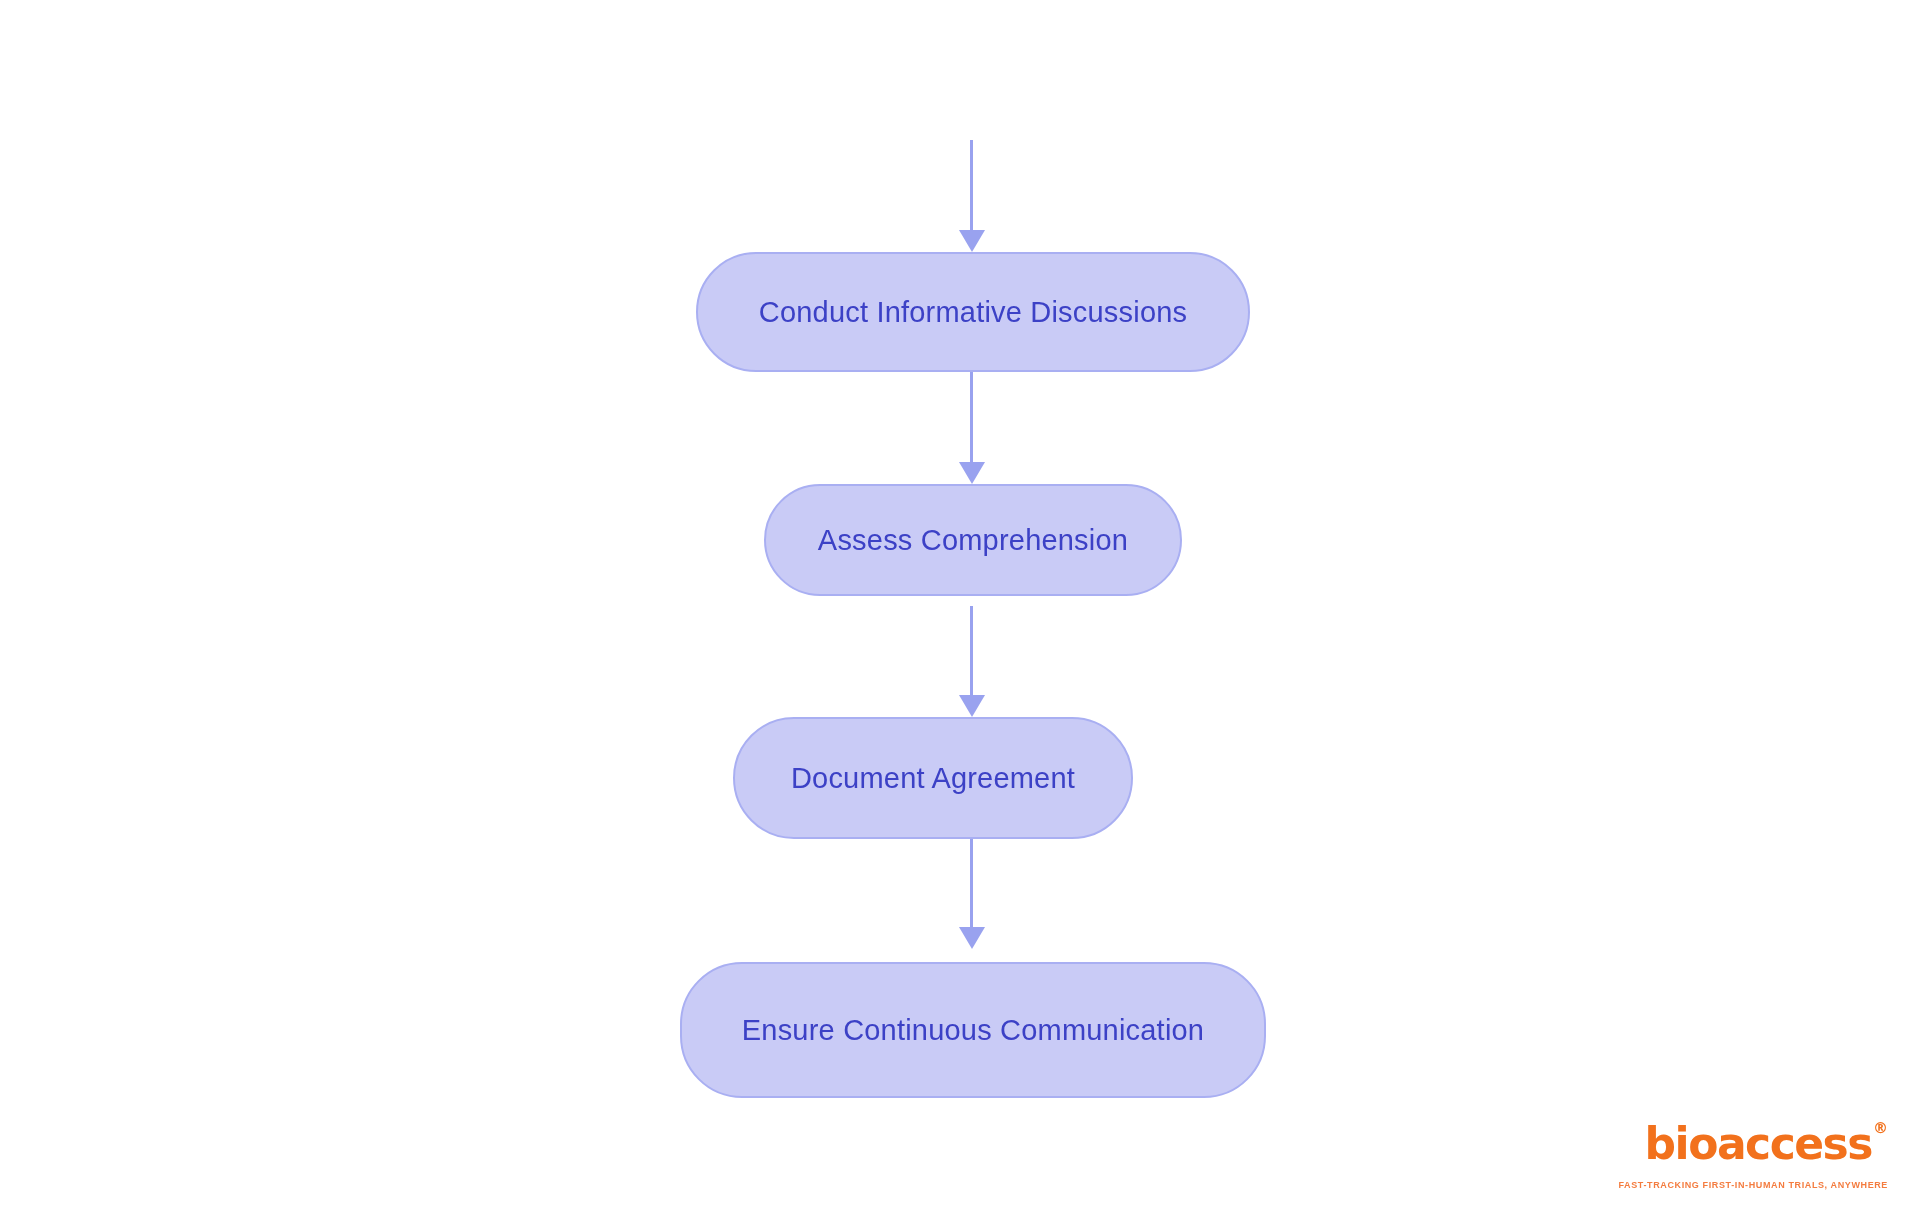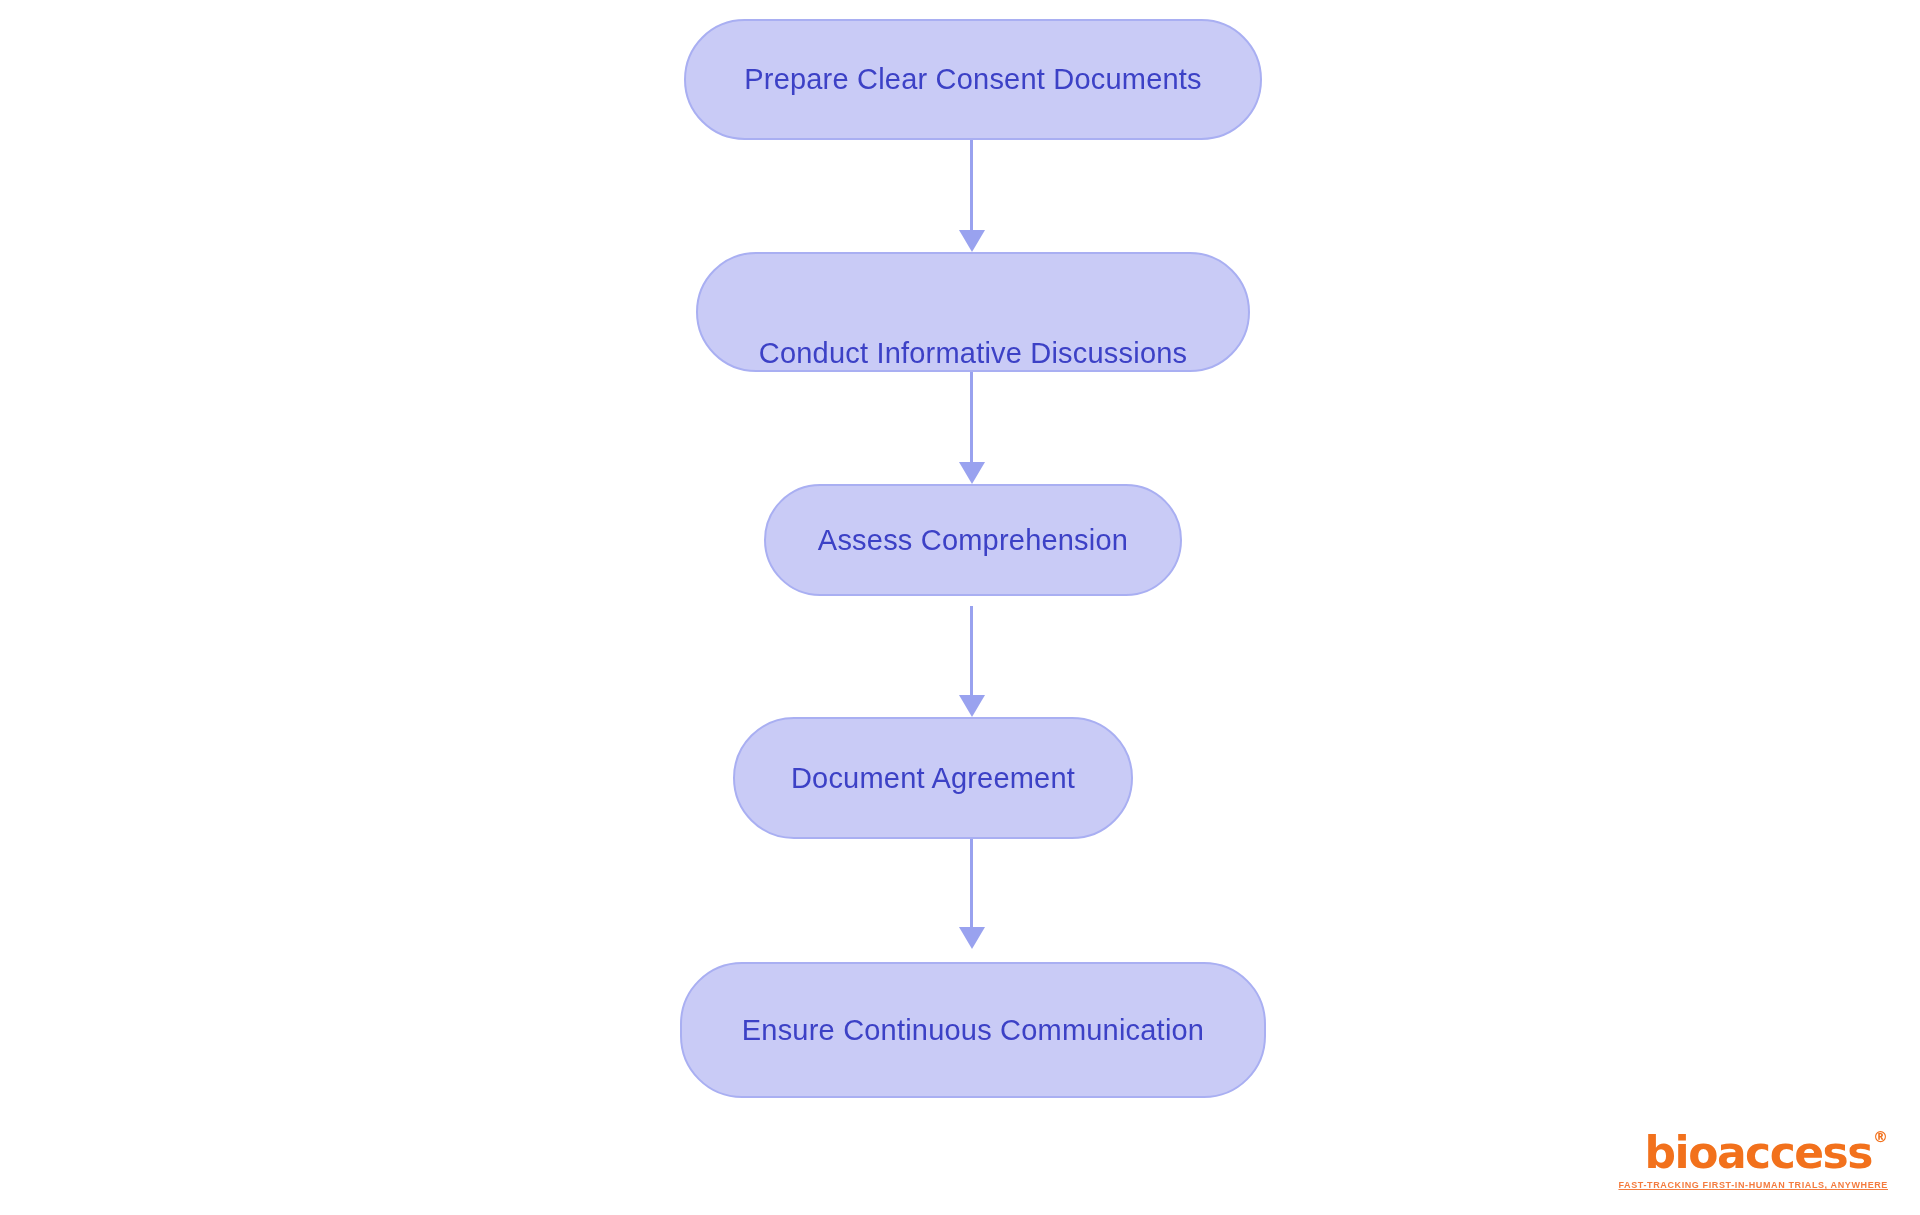--- a/index.html
+++ b/index.html
@@ -24,21 +24,21 @@
     color: var(--node-text, #3C41C6);
     display: flex;
     align-items: center;
     justify-content: center;
     font-size: 29px;
     letter-spacing: 0.2px;
     text-align: center;
     white-space: nowrap;
   }
   .n1 { left: 684px; top: 19px;  width: 578px; height: 121px; }
-  .n2 { left: 696px; top: 252px; width: 554px; height: 120px; align-items: flex-end; }
+  .n2 { left: 696px; top: 252px; width: 554px; height: 120px; }
   .n3 { left: 764px; top: 484px; width: 418px; height: 112px; }
   .n4 { left: 733px; top: 717px; width: 400px; height: 122px; }
   .n5 { left: 680px; top: 949px; width: 586px; height: 136px; margin-top: 13px; }
 
   .arrow {
     position: absolute;
     left: 958px;
     width: 27px;
     display: flex;
     flex-direction: column;
@@ -76,37 +76,33 @@
     color: var(--logo-orange, #F2711C);
   }
   .brand-name .reg {
     font-size: 15px;
     font-weight: 700;
     vertical-align: 26px;
     letter-spacing: 0;
     margin-left: 1px;
   }
   .brand-tagline {
-    margin-top: 5px;
+    margin-top: 14px;
     font-size: 9px;
     font-weight: 700;
     letter-spacing: 0.62px;
     color: var(--tagline-orange, #F47C3F);
     white-space: nowrap;
-    text-decoration: underline;
   }
 </style>
 </head>
 <body>
 
 <div id="canvas">
 
-  <div class="node n1">
-    <span>Prepare Clear Consent Documents</span>
-  </div>
 
   <div class="arrow a1">
     <div class="shaft"></div>
     <div class="head"></div>
   </div>
 
   <div class="node n2">
     <span>Conduct Informative Discussions</span>
   </div>
 

